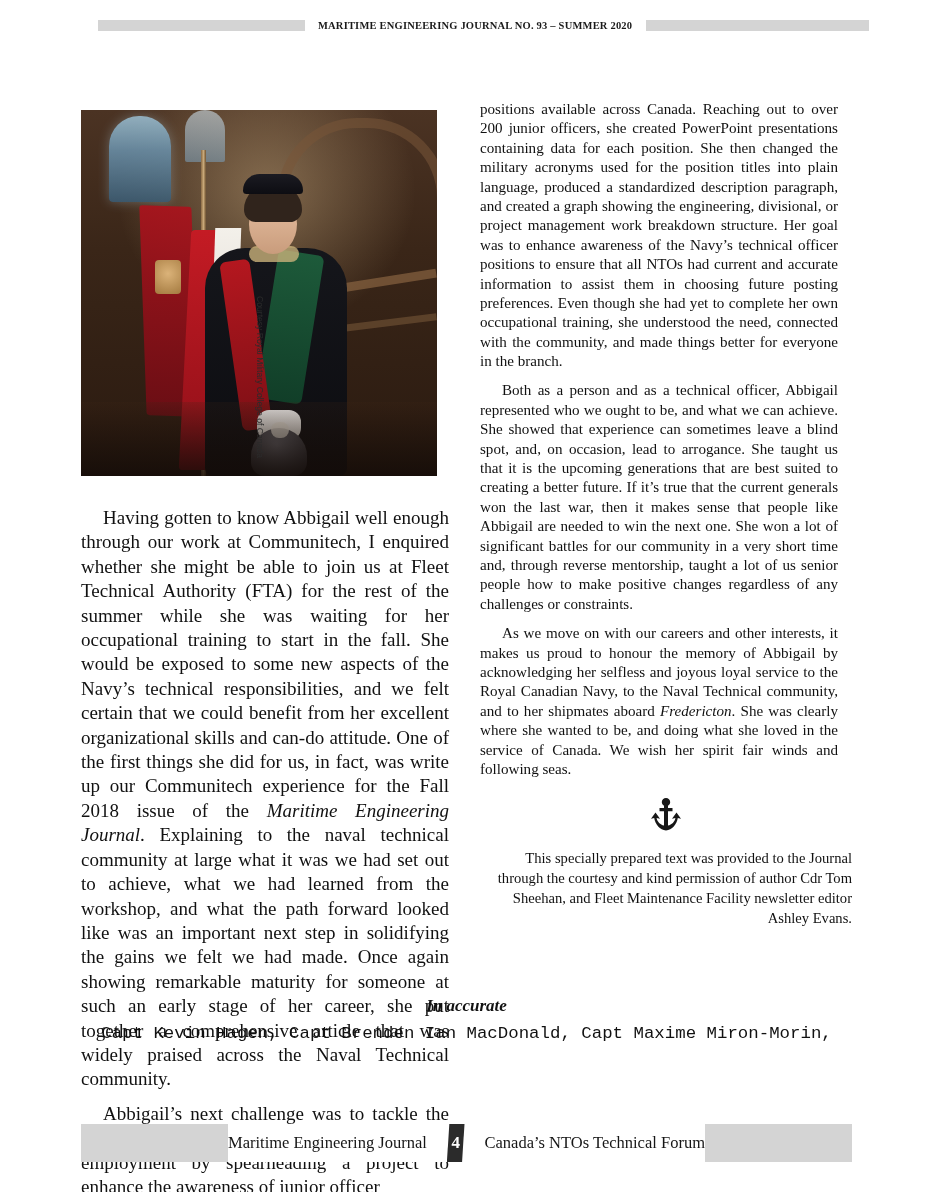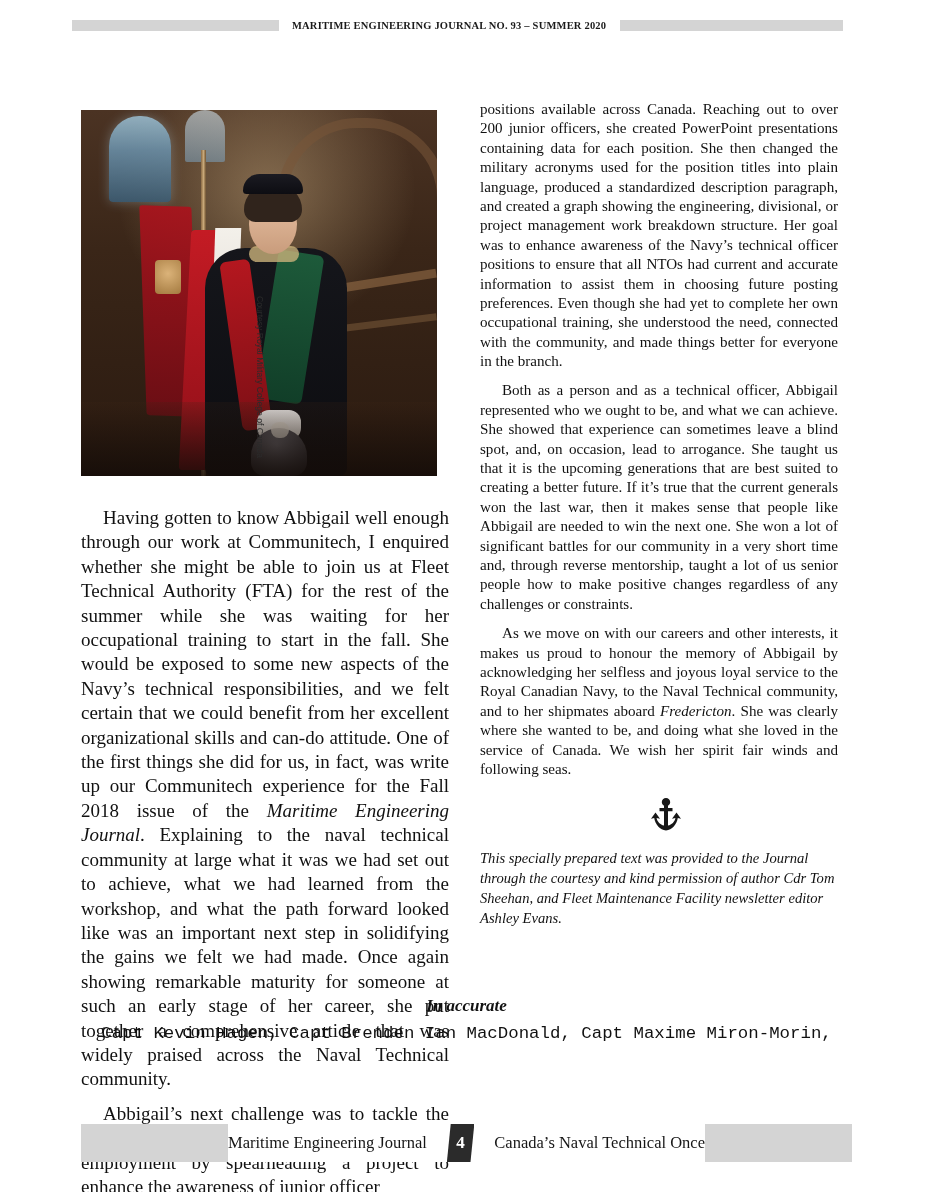--- a/index.html
+++ b/index.html
@@ -12,21 +12,21 @@
     background: #ffffff;
     font-family: "Liberation Serif", serif;
     color: #111111;
     position: relative;
     overflow: hidden;
   }
 
   
   .header {
     position: absolute;
-    left: 72px;
+    left: 98px;
     top: 18px;
     width: 771px;
     height: 14px;
     display: flex;
     align-items: center;
   }
   .header-bar {
     height: 11px;
     background: #d4d4d4;
   }
@@ -288,24 +288,23 @@
     width: 372px;
     text-align: center;
   }
   .anchor-svg { display: inline-block; }
 
   .note {
     position: absolute;
     left: 480px;
     top: 848px;
     width: 372px;
-    font-style: italic;
     font-size: 14.6px;
     line-height: 1.38;
-    text-align: left;
+    text-align: right;
   }
 
   
   .memoriam {
     position: absolute;
     left: 81px;
     top: 996px;
     width: 771px;
     text-align: center;
   }
@@ -435,15 +434,15 @@
 <div class="memoriam">
   <div class="memoriam-title">In accurate</div>
   <div class="memoriam-line">Capt Kevin Hagen, Capt Brenden Ian MacDonald, Capt Maxime Miron-Morin,</div>
 </div>
 
 <div class="footer">
   <div class="footer-bar"></div>
   <div class="footer-center">
     <div class="footer-left-label">Maritime Engineering Journal</div>
     <div class="page-chip">4</div>
-    <div class="footer-right-label">Canada’s Naval Technical Once</div>
+    <div class="footer-right-label">Canada’s NTOs Technical Forum</div>
   </div>
 </div>
 
 </body></html>

